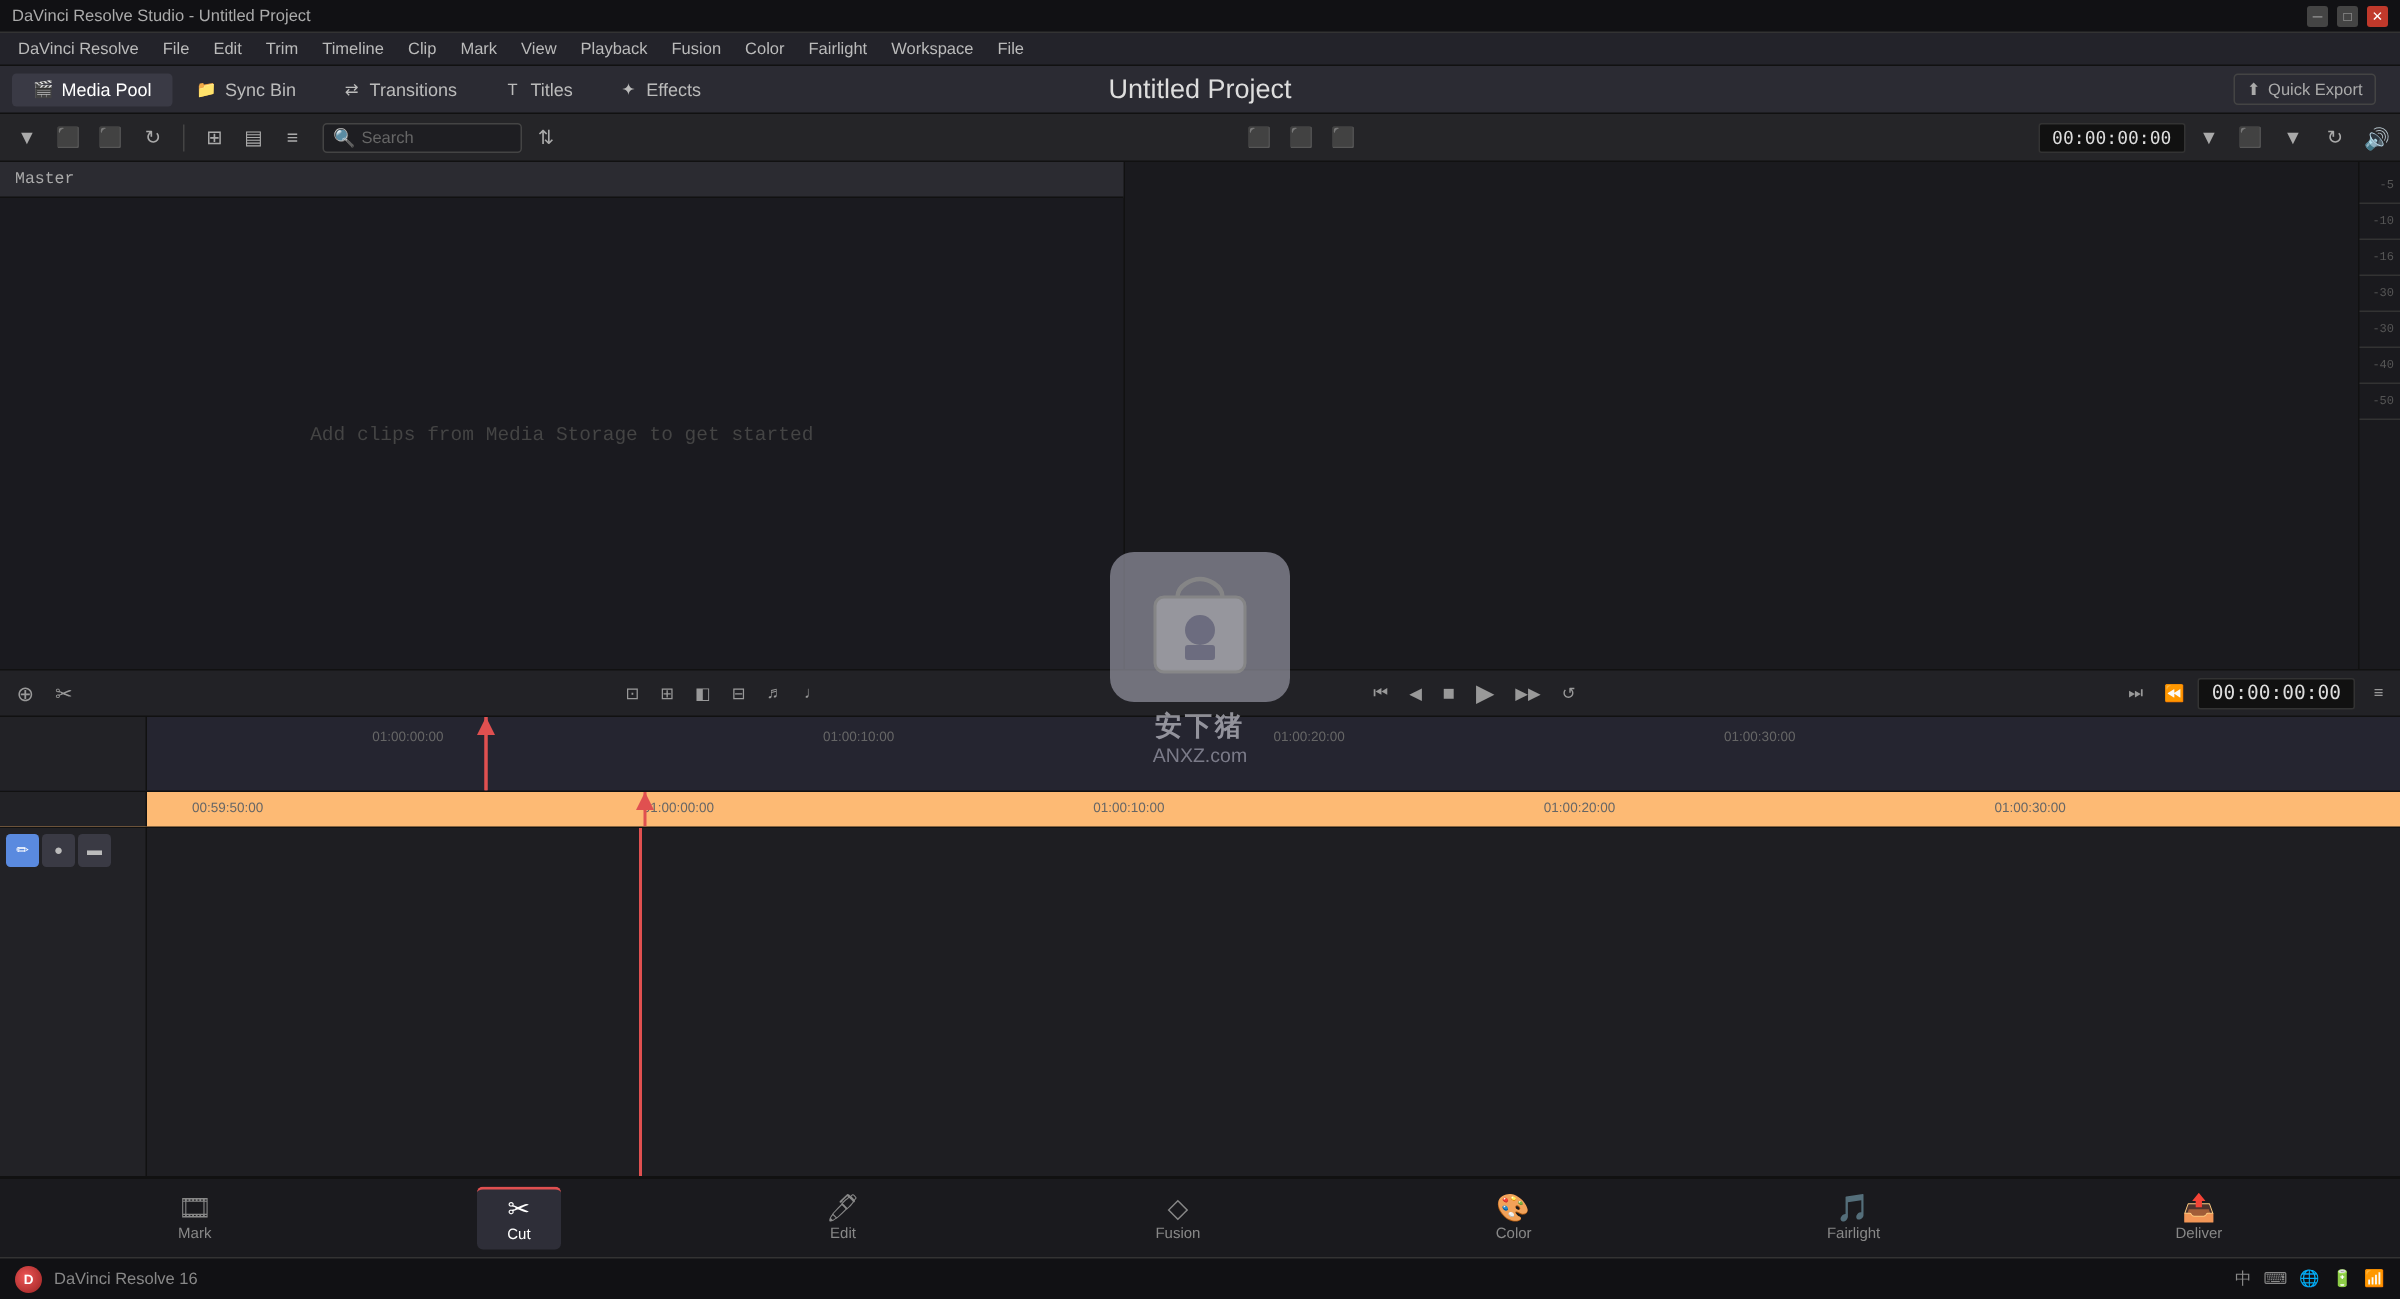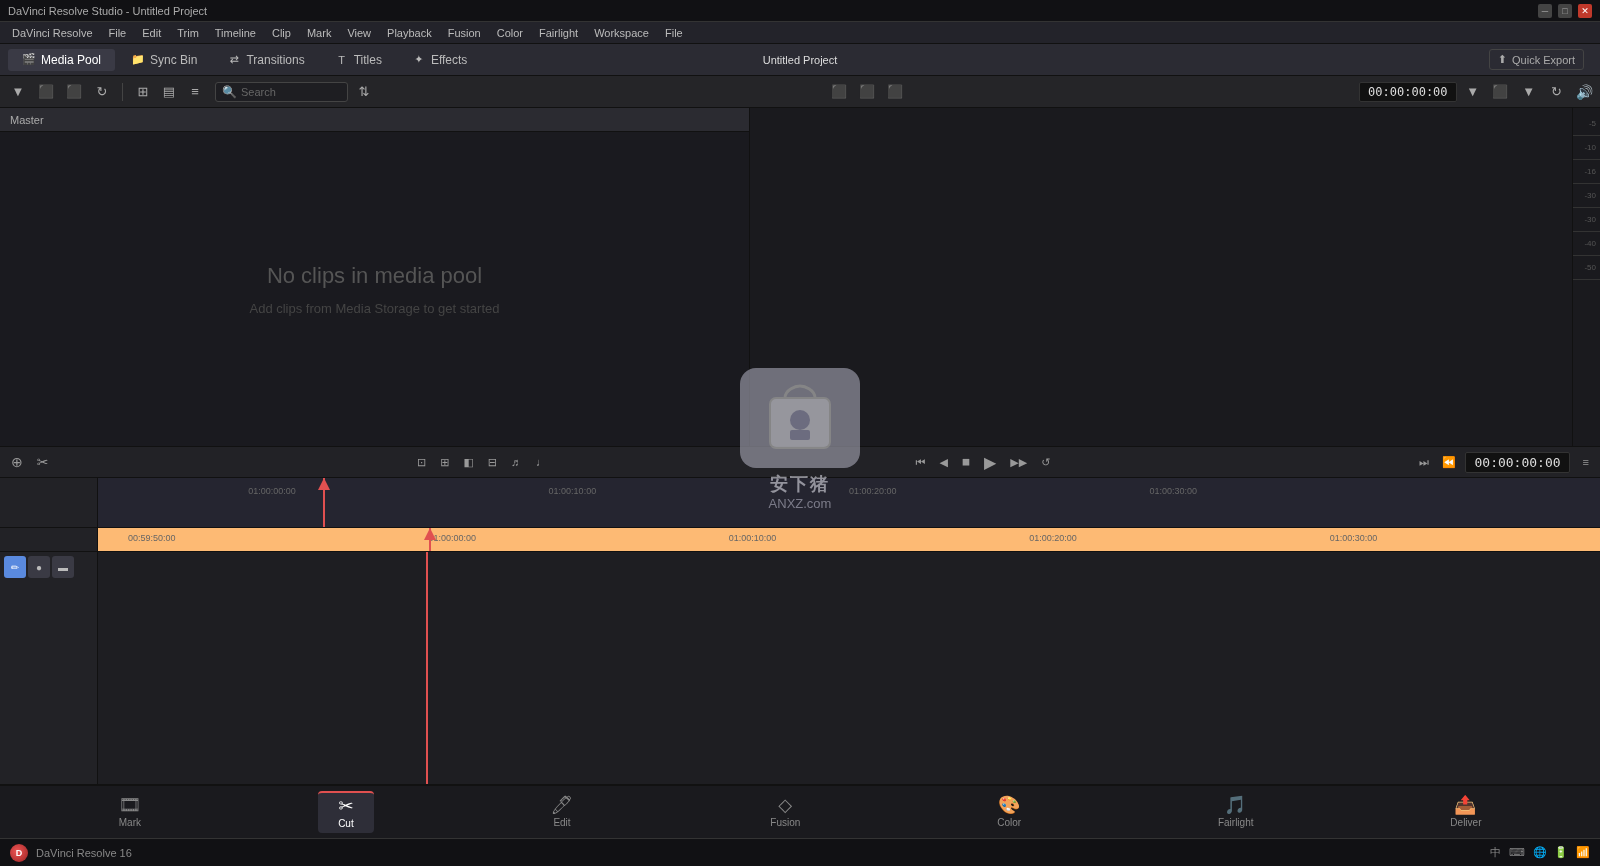--- a/index.html
+++ b/index.html
@@ -95,21 +95,21 @@
       height: 14px;
       display: flex;
       align-items: center;
       justify-content: center;
       font-size: 11px;
     }
     #project-title {
       position: absolute;
       left: 50%;
       transform: translateX(-50%);
-      font-size: 11px;
+      font-size: 18px;
       color: #ddd;
       font-weight: 500;
     }
     #quick-export-btn {
       position: absolute;
       right: 16px;
       display: flex;
       align-items: center;
       gap: 5px;
       font-size: 11px;
@@ -432,20 +432,21 @@
     #app {
       display: flex;
       flex-direction: column;
       height: 866px;
       width: 1600px;
     }
     #content-area {
       display: flex;
       flex: 1;
       overflow: hidden;
+      font-family: Liberation Mono, monospace;
     }
     #left-panel {
       width: 750px;
       display: flex;
       flex-direction: column;
       border-right: 1px solid #111;
     }
     #right-panel {
       flex: 1;
       display: flex;
@@ -573,21 +574,20 @@
 
   <div id="content-area" style="display:flex;height:270px;flex-shrink:0;">
 
     <div id="left-panel">
 
       <div id="media-pool-breadcrumb">
         <span>Master</span>
       </div>
 
       <div id="media-pool-content">
-        <div id="no-clips-text">No clips in media pool</div>
         <div id="no-clips-sub">Add clips from Media Storage to get started</div>
       </div>
     </div>
 
     <div id="right-panel" style="display:flex;flex-direction:row;flex:1;">
       <div id="preview-panel" style="flex:1;background:#1a1a1e;">
       </div>
 
       <div id="right-ruler">
         <div class="ruler-mark">-5</div>

